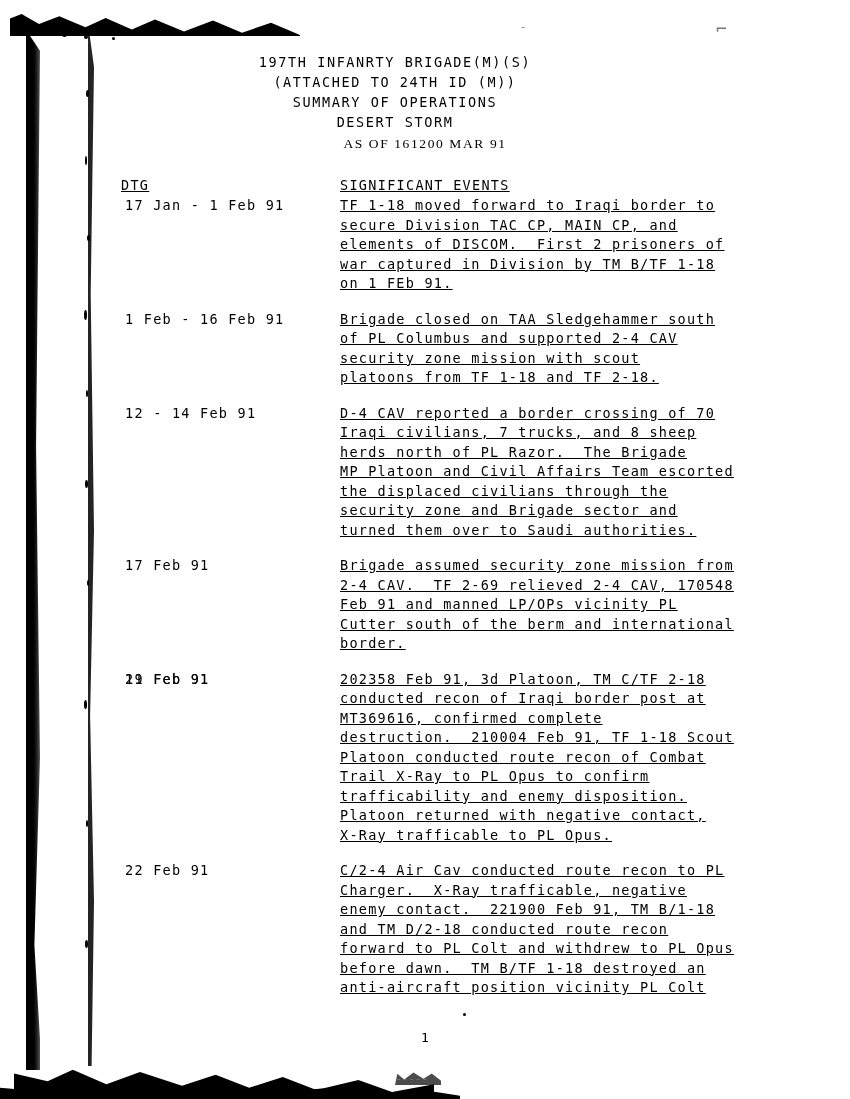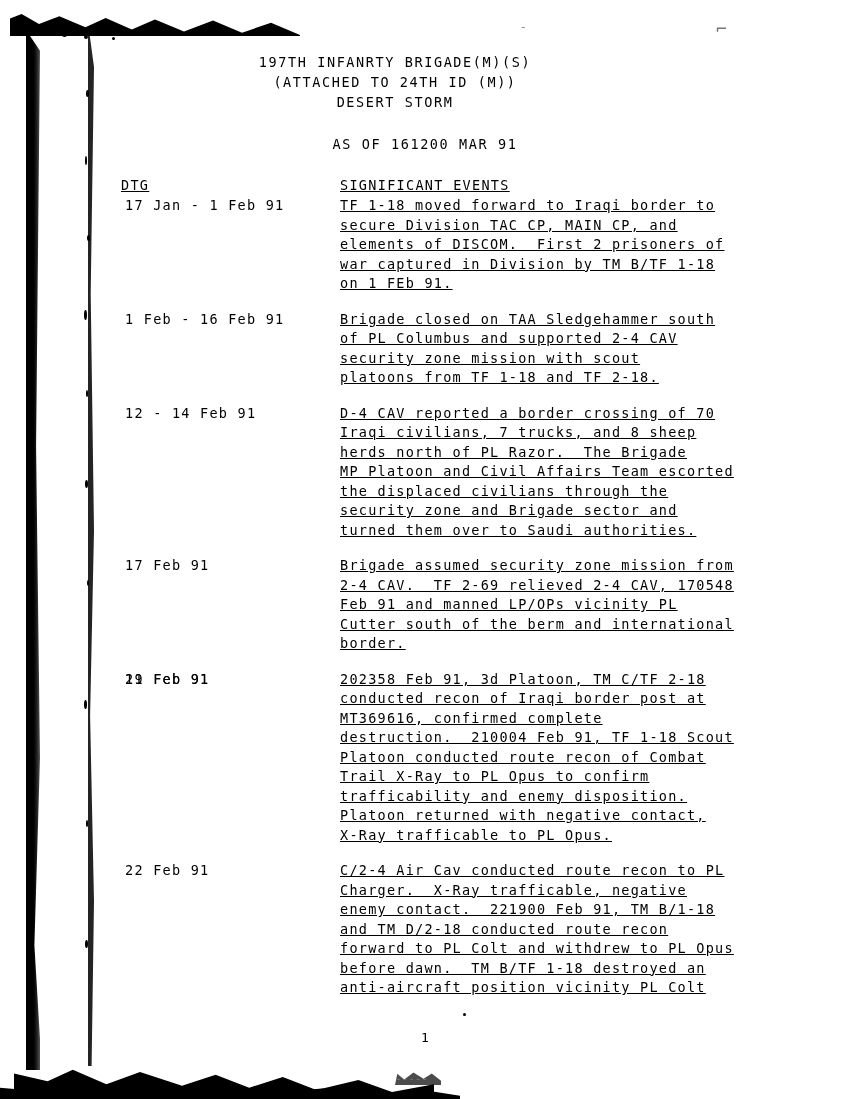--- a/index.html
+++ b/index.html
@@ -124,20 +124,21 @@
   }
   .header-block div { white-space: pre; }
   .header-asof {
     position: absolute;
     left: 0;
     top: 136px;
     width: 850px;
     text-align: center;
     font-size: 13.5px;
     letter-spacing: 1.6px;
+    font-family: Liberation Serif, serif;
   }
 
   .col-heads {
     position: absolute;
     top: 177px;
     font-size: 13.5px;
     letter-spacing: 1.3px;
   }
   #dtg-head {
     left: 121px;
@@ -228,20 +229,21 @@
 
 <div class="faint-mark" style="left:716px; top:18px; font-size:18px;">⌐</div>
 <div class="faint-mark" style="left:520px; top:20px;">-</div>
 <div class="faint-mark" style="left:395px; top:1072px;">-----</div>
 
 <div class="page">
 
   <div class="header-block">
     <div>197TH INFANRTY BRIGADE(M)(S)</div>
     <div>(ATTACHED TO 24TH ID (M))</div>
+    <div>SUMMARY OF OPERATIONS</div>
     <div>DESERT STORM</div>
   </div>
 
   <div class="header-asof">AS OF 161200 MAR 91</div>
 
   <div class="col-heads" id="dtg-head">DTG</div>
   <div class="col-heads" id="events-head">SIGNIFICANT EVENTS</div>
 
   <div class="entries">
 

